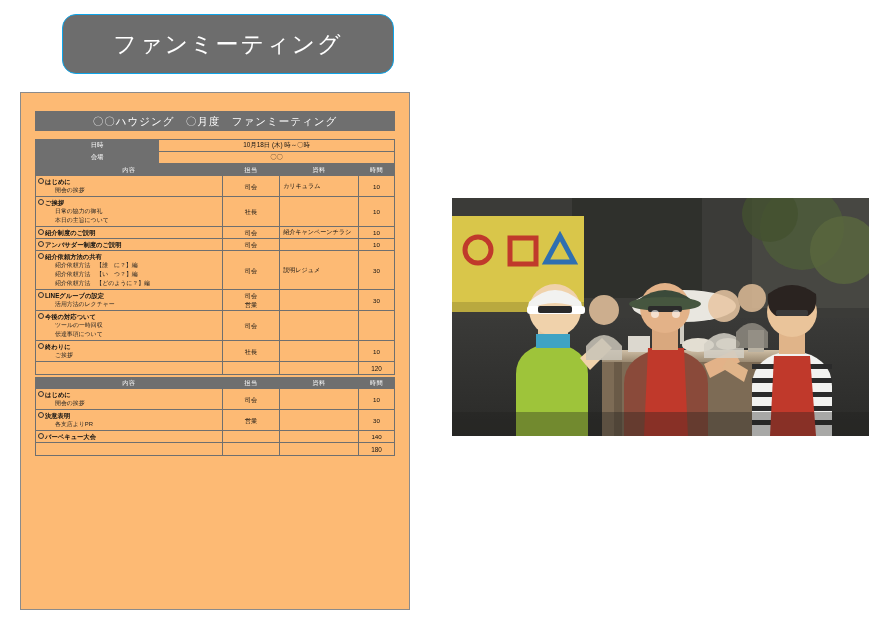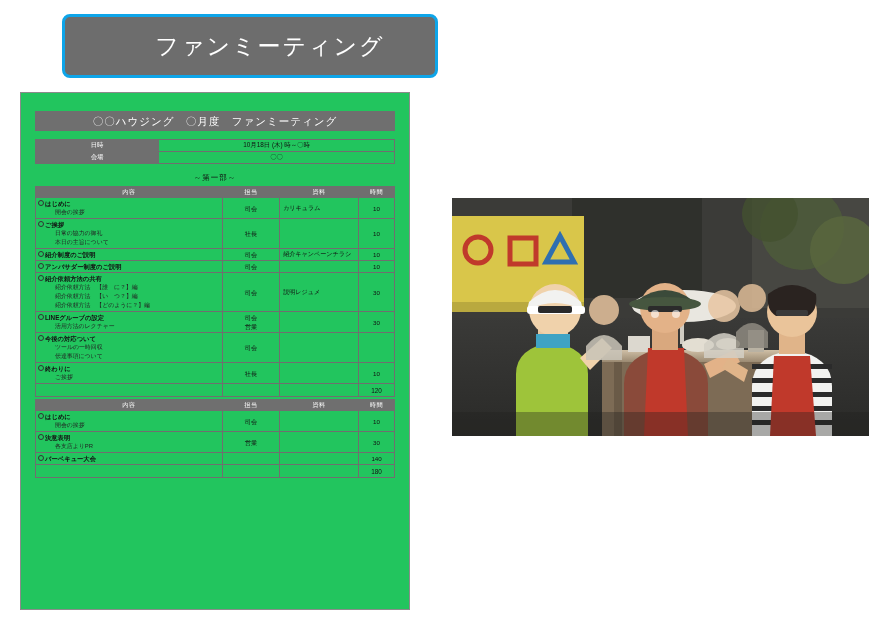--- a/index.html
+++ b/index.html
@@ -15,43 +15,42 @@
     overflow: hidden;
   }
 
   
   .title-pill {
     position: absolute;
     left: 62px;
     top: 14px;
     width: 330px;
     height: 58px;
-    border-radius: 8px;
+    border-radius: 14px;
     background: #6d6d6d;
-    border: 3px solid #0ea5e9;
+    border: 1px solid #0ea5e9;
     display: flex;
     align-items: center;
     justify-content: center;
-    padding-left: 40px;
   }
   .title-pill .txt {
     color: #ffffff;
     font-size: 23px;
     letter-spacing: 2px;
     font-weight: normal;
   }
 
   
   .sheet {
     position: absolute;
     left: 20px;
     top: 92px;
     width: 390px;
     height: 518px;
-    background: #22c55e;
+    background: #fdba74;
     border: 1px solid #8b8b8b;
     box-sizing: border-box;
     padding: 12px 14px 20px 14px;
   }
 
   .doc-header {
     background: #6f6f6f;
     color: #ffffff;
     height: 20px;
     line-height: 20px;
@@ -185,21 +184,20 @@
           <td class="lbl">日時</td>
           <td class="val">10月18日 (木) 時～〇時</td>
         </tr>
         <tr>
           <td class="lbl">会場</td>
           <td class="val">〇〇</td>
         </tr>
       </tbody>
   </table>
 
-  <div class="part-label">～第一部～</div>
 
   <table class="agenda">
     <colgroup>
         <col class="c1">
         <col class="c2">
         <col class="c3">
         <col class="c4">
       </colgroup>
     <thead>
         <tr id="head1">

